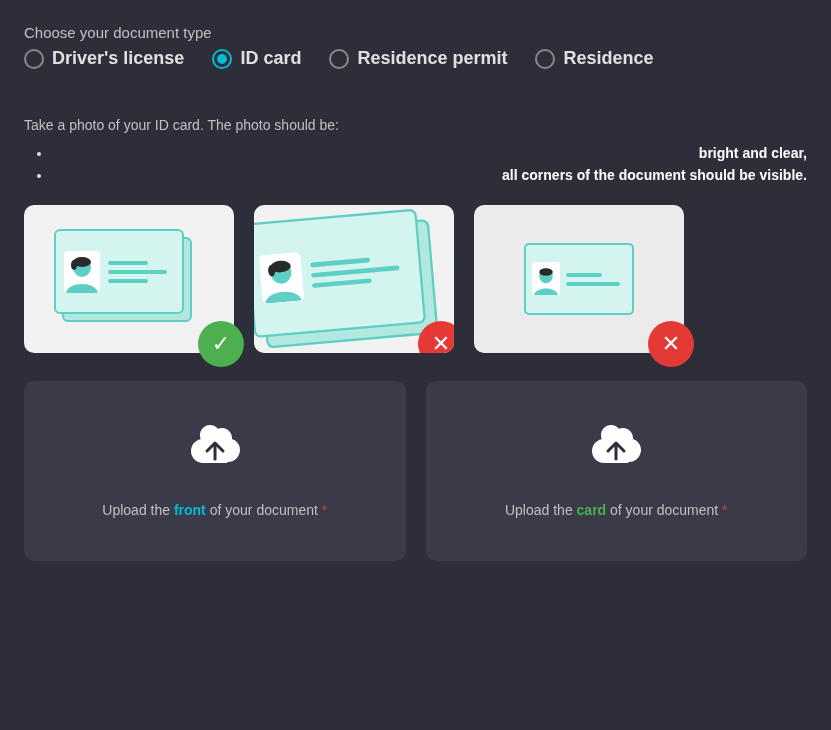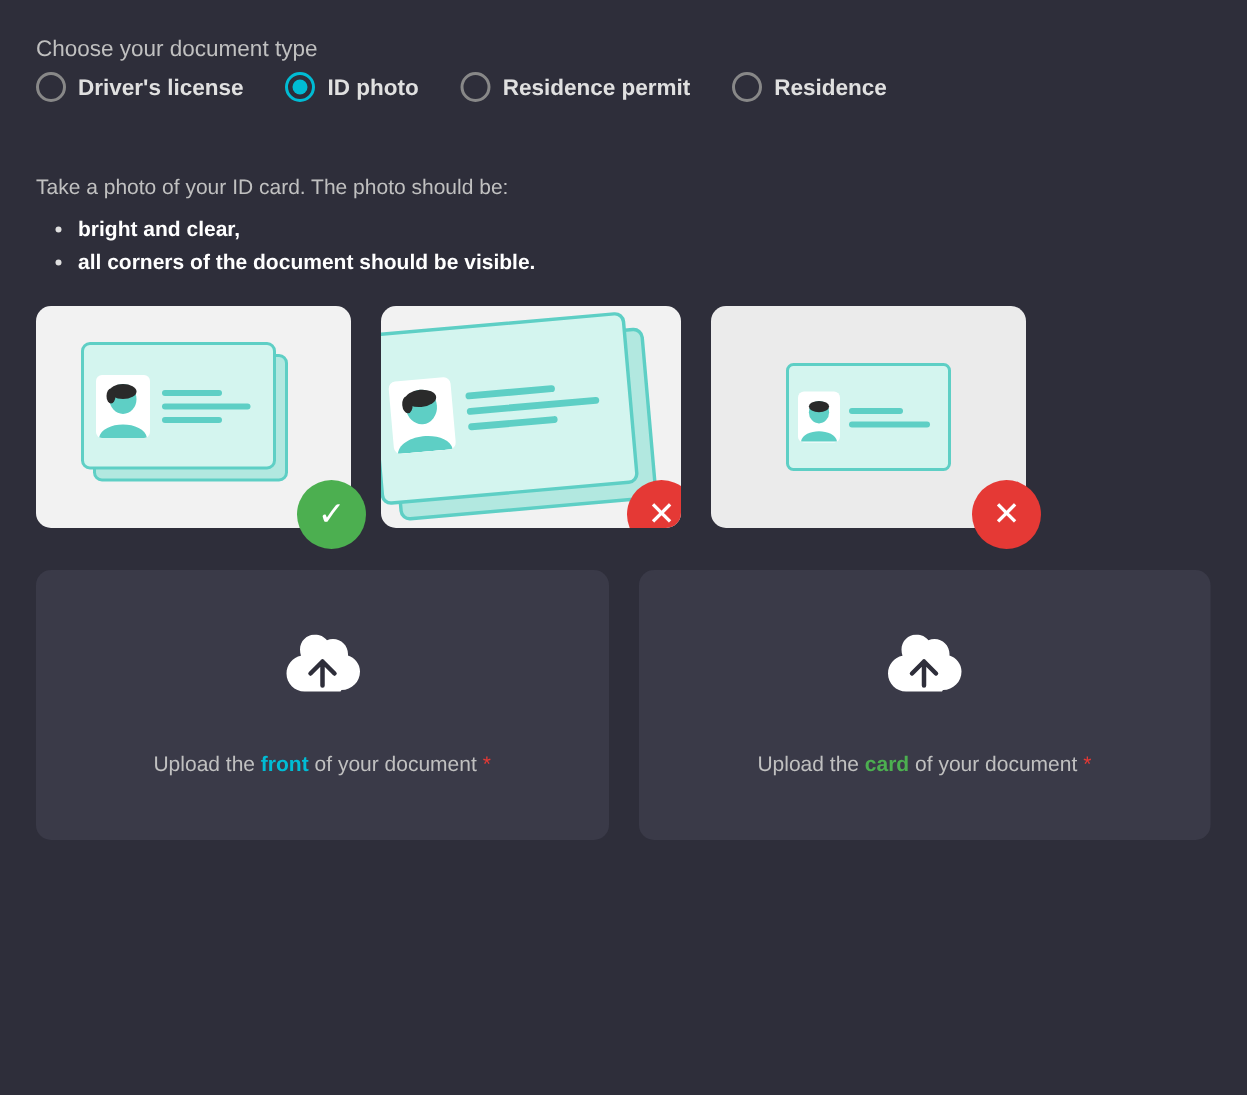--- a/index.html
+++ b/index.html
@@ -52,39 +52,40 @@
 
     .radio-circle.selected::after {
       content: '';
       width: 10px;
       height: 10px;
       border-radius: 50%;
       background: #00bcd4;
     }
 
     .radio-label {
-      font-size: 15px;
+      font-size: 18px;
       font-weight: 600;
       color: #e0e0e0;
     }
 
     .instructions {
       margin-bottom: 22px;
     }
 
     .instructions p {
       font-size: 14px;
       color: #c0c0c0;
       margin-bottom: 12px;
       margin-top: 48px;
     }
 
     .instructions ul {
       list-style: disc;
       padding-left: 28px;
+      text-align: right;
     }
 
     .instructions ul li {
       font-size: 14px;
       color: #e0e0e0;
       margin-bottom: 6px;
     }
 
     .instructions ul li strong {
       font-weight: 700;
@@ -276,21 +277,21 @@
 
 <div class="radio-group">
 
   <label class="radio-option">
     <div class="radio-circle"></div>
     <span class="radio-label">Driver's license</span>
   </label>
 
   <label class="radio-option">
     <div class="radio-circle selected"></div>
-    <span class="radio-label">ID photo</span>
+    <span class="radio-label">ID card</span>
   </label>
 
   <label class="radio-option">
     <div class="radio-circle"></div>
     <span class="radio-label">Residence permit</span>
   </label>
 
   <label class="radio-option">
     <div class="radio-circle"></div>
     <span class="radio-label">Residence</span>

